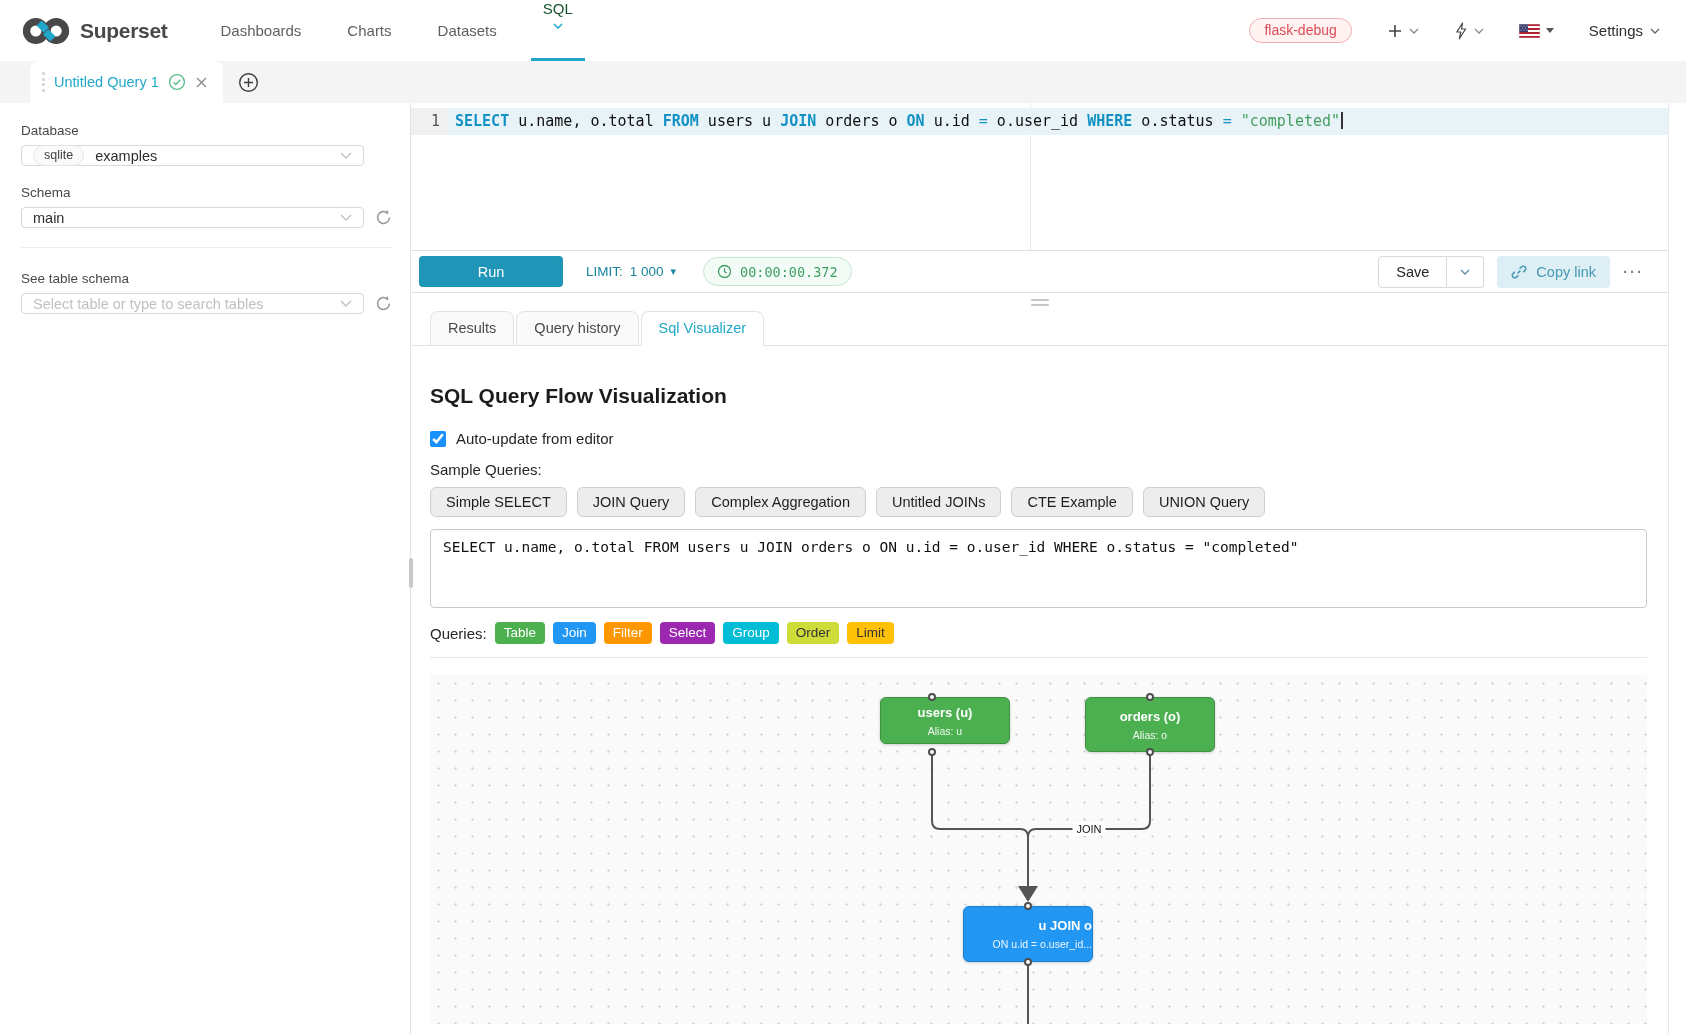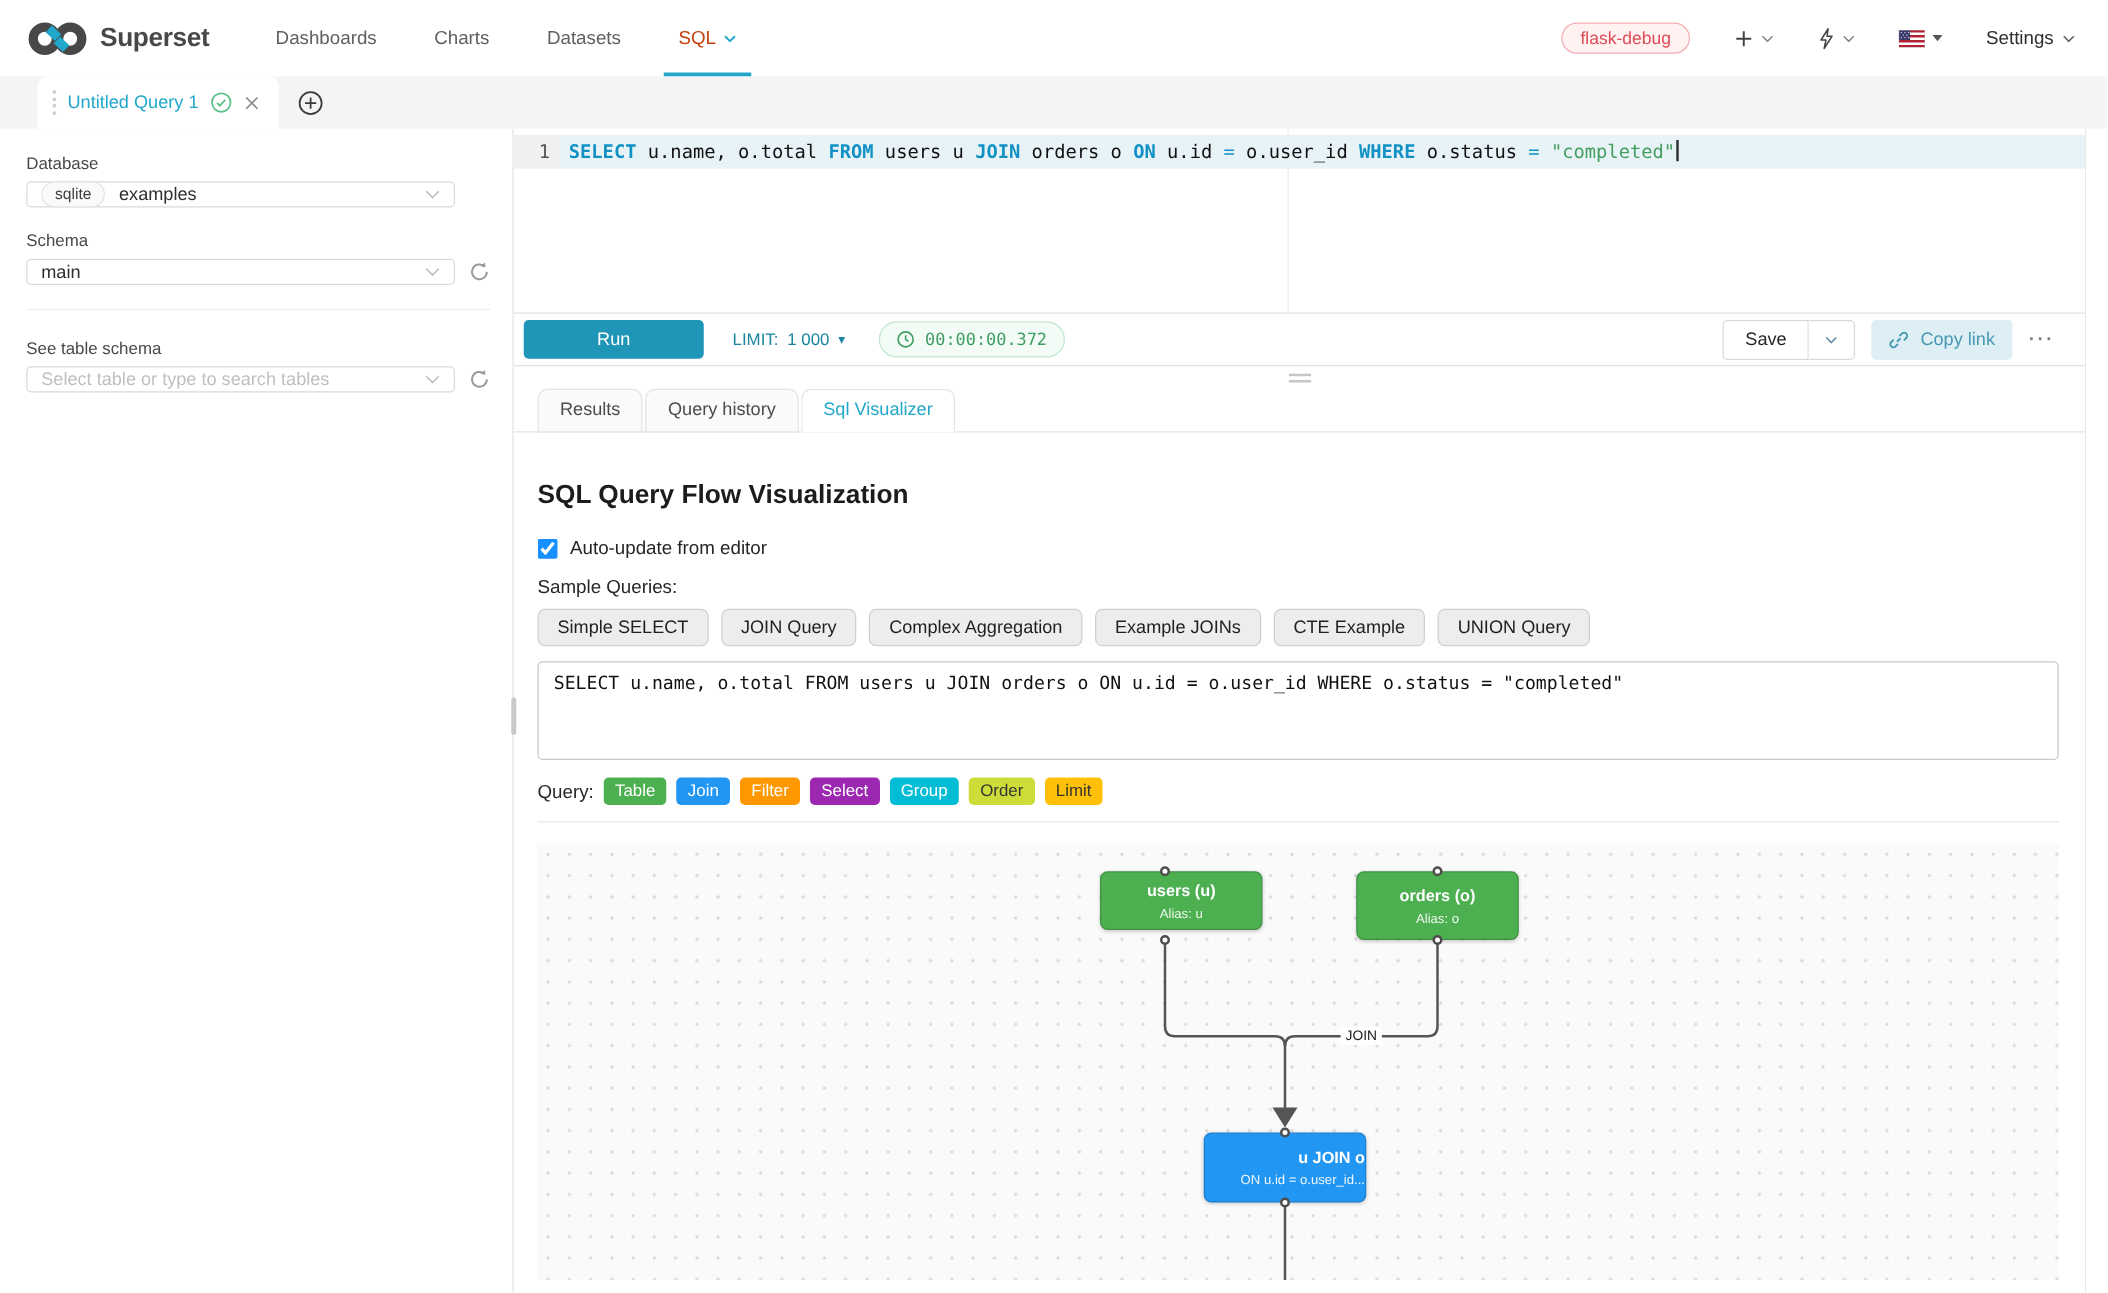--- a/index.html
+++ b/index.html
@@ -9,21 +9,21 @@
     font-family:"Liberation Sans", sans-serif; color:#262626; position:relative;
   }
   svg { display:block; }
 
   
   .navbar { height:61px; display:flex; align-items:center; padding:0 26px 0 21px; background:#fff; }
   .brand-wrap { display:flex; align-items:center; }
   .brand-text { font-size:21px; font-weight:bold; color:#484848; margin-left:9px; letter-spacing:-0.3px; }
   .main-nav { display:flex; align-items:center; height:100%; margin-left:30px; }
   .nav-item { position:relative; height:100%; display:flex; align-items:center; gap:6px; padding:0 23px; font-size:15px; color:#5f5f5f; cursor:pointer; }
-  .nav-item.active { color:#c2410c; }
+  .nav-item.active { color:#14532d;flex-direction:column; }
   .nav-item.active::after { content:""; position:absolute; left:11px; right:11px; bottom:0; height:3px; background:#20a7c9; }
   .nav-right { margin-left:auto; display:flex; align-items:center; gap:35px; }
   .env-pill { padding:3px 14px 4px; border:1px solid #f2aeb4; background:#fff2f1; color:#dc4c57; border-radius:14px; font-size:14px; }
   .icon-btn { display:flex; align-items:center; gap:6px; cursor:pointer; }
   .settings { display:flex; align-items:center; gap:7px; font-size:15px; color:#2e2e2e; cursor:pointer; }
 
   
   .tabstrip { height:42px; background:#f4f4f4; display:flex; align-items:stretch; padding-left:30px; }
   .qtab { background:#fff; border-radius:8px 8px 0 0; display:flex; align-items:center; gap:9px; padding:0 15px 0 12px; }
   .drag-dots { display:flex; flex-direction:column; gap:2.5px; }
@@ -323,29 +323,29 @@
       <label class="auto-row">
         <input type="checkbox" checked="" style="">
         <span>Auto-update from editor</span>
       </label>
 
       <div class="sq-label">Sample Queries:</div>
       <div class="sq-btns">
           <button class="sample-btn">Simple SELECT</button>
           <button class="sample-btn">JOIN Query</button>
           <button class="sample-btn">Complex Aggregation</button>
-          <button class="sample-btn">Example JOINs</button>
+          <button class="sample-btn">Untitled JOINs</button>
           <button class="sample-btn">CTE Example</button>
           <button class="sample-btn">UNION Query</button>
         </div>
 
       <textarea class="sql-input" spellcheck="false" style="">SELECT u.name, o.total FROM users u JOIN orders o ON u.id = o.user_id WHERE o.status = "completed"</textarea>
 
       <div class="legend-row">
-        <span>Query:</span>
+        <span>Queries:</span>
       <span class="badge" style="background: rgb(76, 175, 80); color: rgb(255, 255, 255);">Table</span>
           <span class="badge" style="background: rgb(33, 150, 243); color: rgb(255, 255, 255);">Join</span>
           <span class="badge" style="background: rgb(255, 152, 0); color: rgb(255, 255, 255);">Filter</span>
           <span class="badge" style="background: rgb(156, 39, 176); color: rgb(255, 255, 255);">Select</span>
           <span class="badge" style="background: rgb(0, 188, 212); color: rgb(255, 255, 255);">Group</span>
           <span class="badge" style="background: rgb(205, 220, 57); color: rgb(51, 51, 51);">Order</span>
           <span class="badge" style="background: rgb(255, 193, 7); color: rgb(51, 51, 51);">Limit</span>
         </div>
 
       <hr class="sep">

